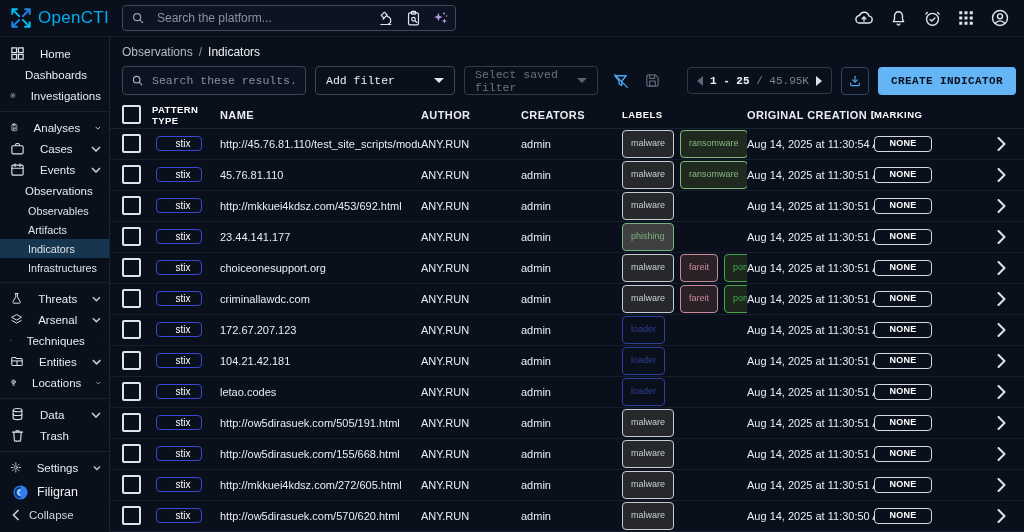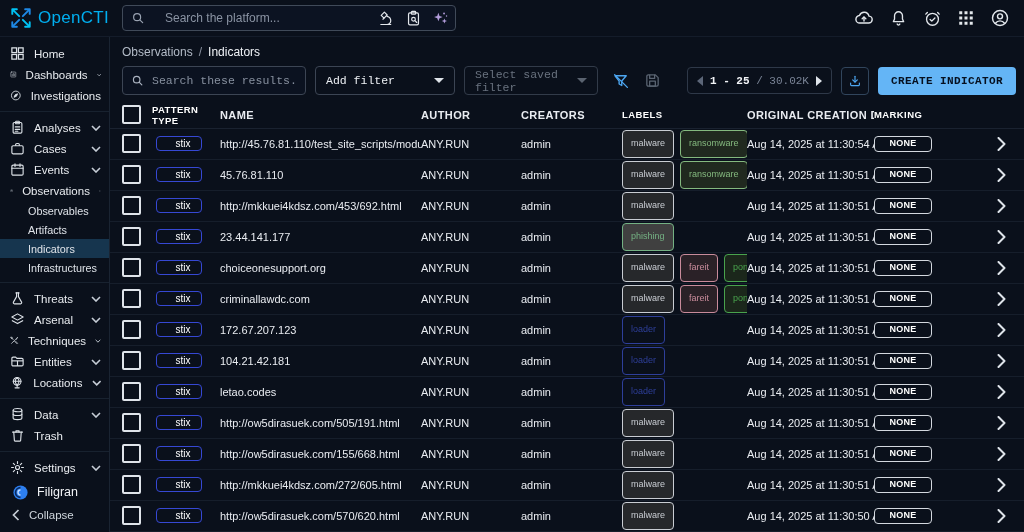--- a/index.html
+++ b/index.html
@@ -2,31 +2,31 @@
 <html><head>
 <meta charset="utf-8">
 <style>
   html,body{margin:0;padding:0;background:#0a101b;width:1024px;height:532px;overflow:hidden;
     font-family:"Liberation Sans",sans-serif;color:#eceff3;-webkit-font-smoothing:antialiased;}
   .app{display:grid;grid-template-columns:110px 914px;grid-template-rows:37px 495px;width:1024px;height:532px;}
   
   .tophdr{grid-column:1/3;display:flex;align-items:center;background:#0a101b;border-bottom:1px solid #141c2a;padding:0 10px;}
   .logo{display:flex;align-items:center;gap:6px;width:104px;flex:none;}
   .logo-text{color:#00aeef;font-size:17px;font-weight:500;letter-spacing:.3px;}
-  .gsearch{display:flex;align-items:center;gap:18px;width:318px;height:24px;border:1px solid #404a59;border-radius:4px;
+  .gsearch{display:flex;align-items:center;gap:10px;width:318px;height:24px;border:1px solid #404a59;border-radius:4px;
     background:#0c1322;padding:0 6px 0 8px;margin-left:8px;}
   .gsearch input{flex:1;background:transparent;border:0;outline:none;color:#e6e9ee;font-size:12px;font-family:inherit;}
   .gsearch input::placeholder{color:#8a93a3;}
   .gsbtns{display:flex;align-items:center;gap:10px;}
   .hspacer{flex:1;}
   .hicons{display:flex;align-items:center;gap:15px;padding-right:4px;}
   .iconbtn{display:inline-flex;align-items:center;justify-content:center;cursor:pointer;background:none;border:none;padding:0;}
   
   .sidebar{background:#0a101b;border-right:1px solid #1a2432;display:flex;flex-direction:column;padding-top:6px;overflow:hidden;}
-  .sitem{display:flex;align-items:center;gap:9px;height:21px;padding:0 8px 0 10px;font-size:11.5px;color:#e8ebef;cursor:pointer;}
+  .sitem{display:flex;align-items:center;gap:15px;height:21px;padding:0 8px 0 10px;font-size:11.5px;color:#e8ebef;cursor:pointer;}
   .sitem .slabel{white-space:nowrap;}
   .sitem .chev{margin-left:auto;}
   .ssub{display:flex;align-items:center;height:19px;padding-left:28px;font-size:10.8px;color:#dfe3e9;cursor:pointer;}
   .ssub.sel{background:#16354e;}
   .sdiv{height:1px;background:#18222f;margin:5px 0;}
   .sfoot{margin-top:auto;padding-bottom:6px;}
   .brandrow{display:flex;align-items:center;gap:8px;height:24px;padding-left:12px;font-size:12.5px;color:#f2f4f7;}
   .collapserow{display:flex;align-items:center;gap:9px;height:22px;padding-left:12px;font-size:11.5px;color:#cfd6dd;cursor:pointer;}
   
   .main{background:#0a101b;overflow:hidden;display:flex;flex-direction:column;}
@@ -462,21 +462,21 @@
               <path d="M4 6a2 2 0 012-2h10l4 4v10a2 2 0 01-2 2H6a2 2 0 01-2-2z"></path>
               <path d="M8 4v5h7V4"></path>
               <rect x="8" y="13" width="8" height="7"></rect>
             </g>
           </svg>
       </span>
       <div class="tright">
         <div class="pagin">
           <span class="pgarrow left"></span>
           <span><span class="pgrange">1 - 25</span>
-          <span class="pgtotal">/ 30.02K</span></span>
+          <span class="pgtotal">/ 45.95K</span></span>
           <span class="pgarrow right"></span>
         </div>
         <button class="dlbtn">
           <svg width="16" height="16" viewBox="0 0 24 24">
               <g stroke="#4da6f0" stroke-width="2" fill="none" stroke-linecap="round" stroke-linejoin="round">
                 <path d="M12 4v9.5"></path>
                 <path d="M8 10l4 4 4-4"></path>
                 <path d="M4.5 15.5v3a1.5 1.5 0 001.5 1.5h12a1.5 1.5 0 001.5-1.5v-3"></path>
               </g>
             </svg>

